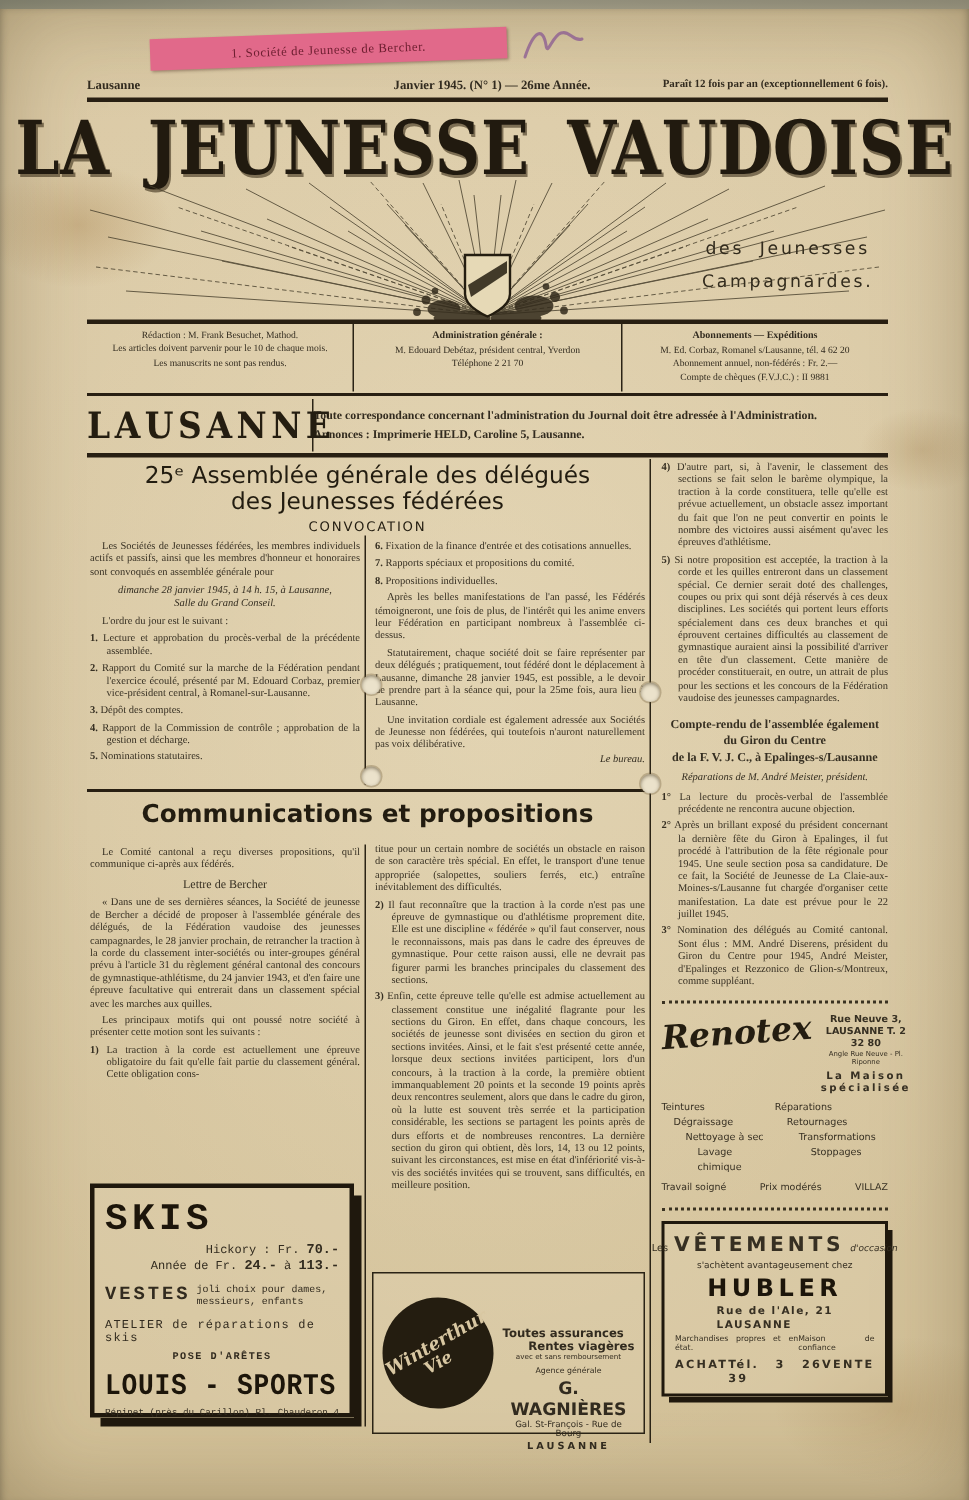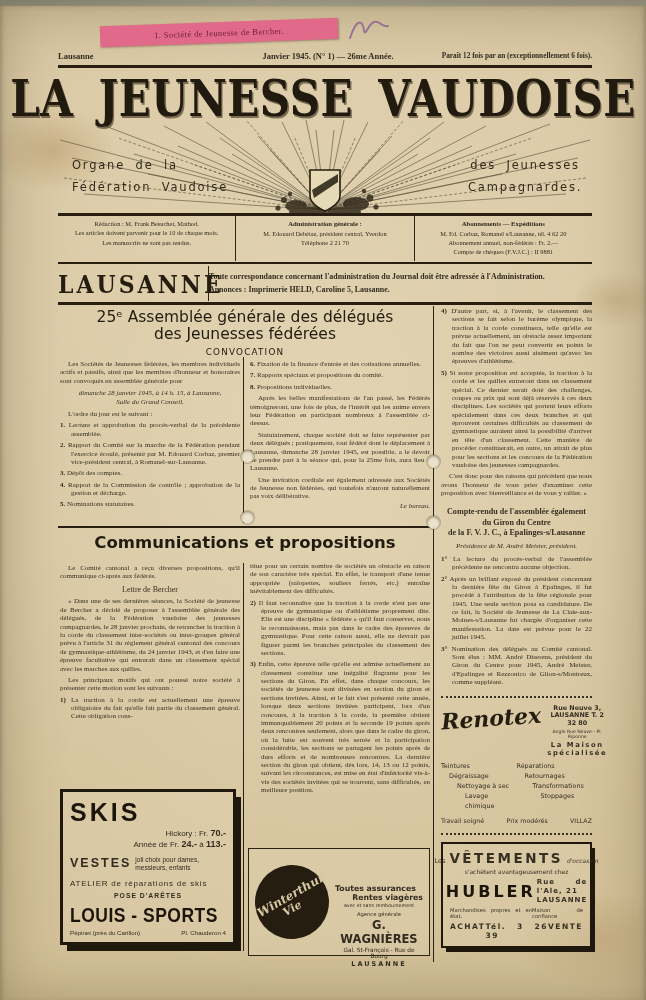--- a/index.html
+++ b/index.html
@@ -69,21 +69,21 @@
   .colC{position:absolute;left:60px;top:564px;width:180px;}
   .colD{position:absolute;left:250px;top:562px;width:180px;}
   .colE{position:absolute;left:441px;top:307px;width:151px;}
   .letterhead{text-align:center;font-weight:normal;font-size:8px;margin:4px 0 3px;}
   .crh{font-weight:bold;text-align:center;font-size:8.1px;line-height:1.35;margin:9px 0 3px;}
   .pres{text-align:center;font-style:italic;margin-bottom:4px !important;}
   .hatch{border-top:2px dotted #3a3221;margin:9px 0 7px;}
   
   .adbox{position:absolute;background:rgba(226,213,180,.35);}
   .skis{left:60px;top:789px;width:176px;height:156px;border:3px solid #1f180d;
-    box-shadow:6px 7px 0 -1px #1f180d;padding:6px 7px;box-sizing:border-box;font-family:Liberation Sans, sans-serif;}
+    box-shadow:6px 7px 0 -1px #1f180d;padding:6px 7px;box-sizing:border-box;font-family:Liberation Mono, monospace;}
   .skis .t1{font-weight:bold;font-size:25px;letter-spacing:3px;color:#1c150a;}
   .skis .price{font-size:8px;text-align:right;margin-top:1px;}
   .skis .price b{font-size:9px;}
   .skis .vestes{margin-top:7px;display:flex;align-items:flex-start;gap:4px;}
   .skis .vestes b{font-size:12.5px;letter-spacing:2px;}
   .skis .vestes span{font-size:6.6px;line-height:1.25;}
   .skis .atelier{margin-top:7px;font-size:8px;letter-spacing:.8px;}
   .skis .pose{margin-top:4px;text-align:center;font-weight:bold;font-size:6.8px;letter-spacing:1px;}
   .skis .brand{margin-top:6px;font-weight:bold;font-size:17.5px;letter-spacing:.5px;color:#1c150a;transform:scaleY(1.15);}
   .skis .addr{margin-top:3px;font-size:6.2px;display:flex;justify-content:space-between;}
@@ -117,21 +117,21 @@
   .ren-srv .sl div:nth-child(4){padding-left:24px;}
   .ren-foot{display:flex;justify-content:space-between;font-family:"DejaVu Sans",sans-serif;
     font-size:6.3px;margin-top:5px;}
   .hubler{border:2.5px solid #1f180d;box-shadow:4px 5px 0 -1px #1f180d;padding:6px 7px;
     font-family:"DejaVu Sans",sans-serif;background:rgba(226,213,180,.35);}
   .hub1{display:flex;align-items:baseline;justify-content:center;gap:4px;}
   .hub1 .pre{font-size:6.5px;}
   .hub1 .big{font-weight:bold;font-size:13.5px;letter-spacing:2.5px;}
   .hub1 .post{font-size:6px;font-style:italic;}
   .hub2{text-align:center;font-size:6px;margin:2px 0;}
-  .hub3{display:flex;align-items:center;justify-content:center;gap:1px;margin:2px 0;}
+  .hub3{display:flex;align-items:center;justify-content:center;gap:1px;margin:2px 0;flex-direction:column;}
   .hub3 .nm{font-weight:bold;font-size:16px;letter-spacing:3px;color:#1c150a;}
   .hub3 .ad{font-weight:bold;font-size:7px;line-height:1.3;letter-spacing:1px;}
   .hub4{display:flex;justify-content:space-between;font-size:5.2px;margin:2px 0 3px;}
   .hub5{display:flex;justify-content:space-between;font-weight:bold;font-size:7.5px;letter-spacing:1.5px;}
   .hole{position:absolute;width:13px;height:13px;border-radius:50%;background:#ebe2cb;
     box-shadow:inset 0 1px 2.5px rgba(60,45,20,.5), 0 0 0 1px rgba(100,80,45,.3);}
   .topstrip{position:absolute;left:0;top:0;width:646px;height:6px;background:linear-gradient(90deg,#7c7e6e,#9a9886 40%,#8e8c7a);opacity:.8;}
 </style>
 </head>
 <body>
@@ -209,24 +209,20 @@
         <circle cx="232" cy="80" r="2.2"></circle>
       <circle cx="306" cy="77" r="2.2"></circle>
         <circle cx="220" cy="94" r="2.6"></circle>
         <circle cx="318" cy="93" r="2.6"></circle>
     </g>
     <g>
       <path d="M252,56 h30 v26 c0,9 -15,15 -15,15 c0,0 -15,-6 -15,-15 z" fill="#e6d9b6" stroke="#241d10" stroke-width="1.6"></path>
       <path d="M254,76 L280,60 L280,68 L256,84 z" fill="#241d10" opacity=".85"></path>
     </g>
   </svg>
-  <div class="tagline tagL">
-    <div>Organe de la</div>
-    <div>Fédération Vaudoise</div>
-  </div>
   <div class="tagline tagR">
     <div>des Jeunesses</div>
     <div>Campagnardes.</div>
   </div>
   <div class="rule r2"></div>
 
   <div class="infobar">
     <div class="col">
       <div>Rédaction : M. Frank Besuchet, Mathod.</div>
       <div>Les articles doivent parvenir pour le 10 de chaque mois.</div>
@@ -334,28 +330,27 @@
       <div class="s2">Agence générale</div>
       <div class="nm">G. WAGNIÈRES</div>
       <div class="ad">Gal. St-François - Rue de Bourg</div>
       <div class="ct">LAUSANNE</div>
     </div>
   </div>
 
   <div class="colE txt">
     <p class="li"><span class="num">4)</span> <span>D'autre part, si, à l'avenir, le classement des sections se fait selon le barème olympique, la traction à la corde constituera, telle qu'elle est prévue actuellement, un obstacle assez important du fait que l'on ne peut convertir en points le nombre des victoires aussi aisément qu'avec les épreuves d'athlétisme.</span></p>
     <p class="li"><span class="num">5)</span> <span>Si notre proposition est acceptée, la traction à la corde et les quilles entreront dans un classement spécial. Ce dernier serait doté des challenges, coupes ou prix qui sont déjà réservés à ces deux disciplines. Les sociétés qui portent leurs efforts spécialement dans ces deux branches et qui éprouvent certaines difficultés au classement de gymnastique auraient ainsi la possibilité d'arriver en tête d'un classement. Cette manière de procéder constituerait, en outre, un attrait de plus pour les sections et les concours de la Fédération vaudoise des jeunesses campagnardes.</span></p>
-    <p class="ind">C'est donc pour des raisons qui précèdent que nous avons l'honneur de vous prier d'examiner cette proposition avec bienveillance et de vous y rallier. »</p>
 
     <div class="crh">
       <div>Compte-rendu de l'assemblée également</div>
       <div>du Giron du Centre</div>
       <div>de la F. V. J. C., à Epalinges-s/Lausanne</div>
     </div>
-    <p class="pres">Présidence de M. André Meister, président.</p>
+    <p class="pres">Réparations de M. André Meister, président.</p>
     <p class="li"><span class="num">1°</span> <span>La lecture du procès-verbal de l'assemblée précédente ne rencontra aucune objection.</span></p>
     <p class="li"><span class="num">2°</span> <span>Après un brillant exposé du président concernant la dernière fête du Giron à Epalinges, il fut procédé à l'attribution de la fête régionale pour 1945. Une seule section posa sa candidature. De ce fait, la Société de Jeunesse de La Claie-aux-Moines-s/Lausanne fut chargée d'organiser cette manifestation. La date est prévue pour le 22 juillet 1945.</span></p>
     <p class="li"><span class="num">3°</span> <span>Nomination des délégués au Comité cantonal. Sont élus : MM. André Diserens, président du Giron du Centre pour 1945, André Meister, d'Epalinges et Rezzonico de Glion-s/Montreux, comme suppléant.</span></p>
 
     <div class="hatch"></div>
 
     <div class="renetex">
       <div class="ren-top">
         <div class="ren-brand">Renotex</div>
         <div class="ren-right">

